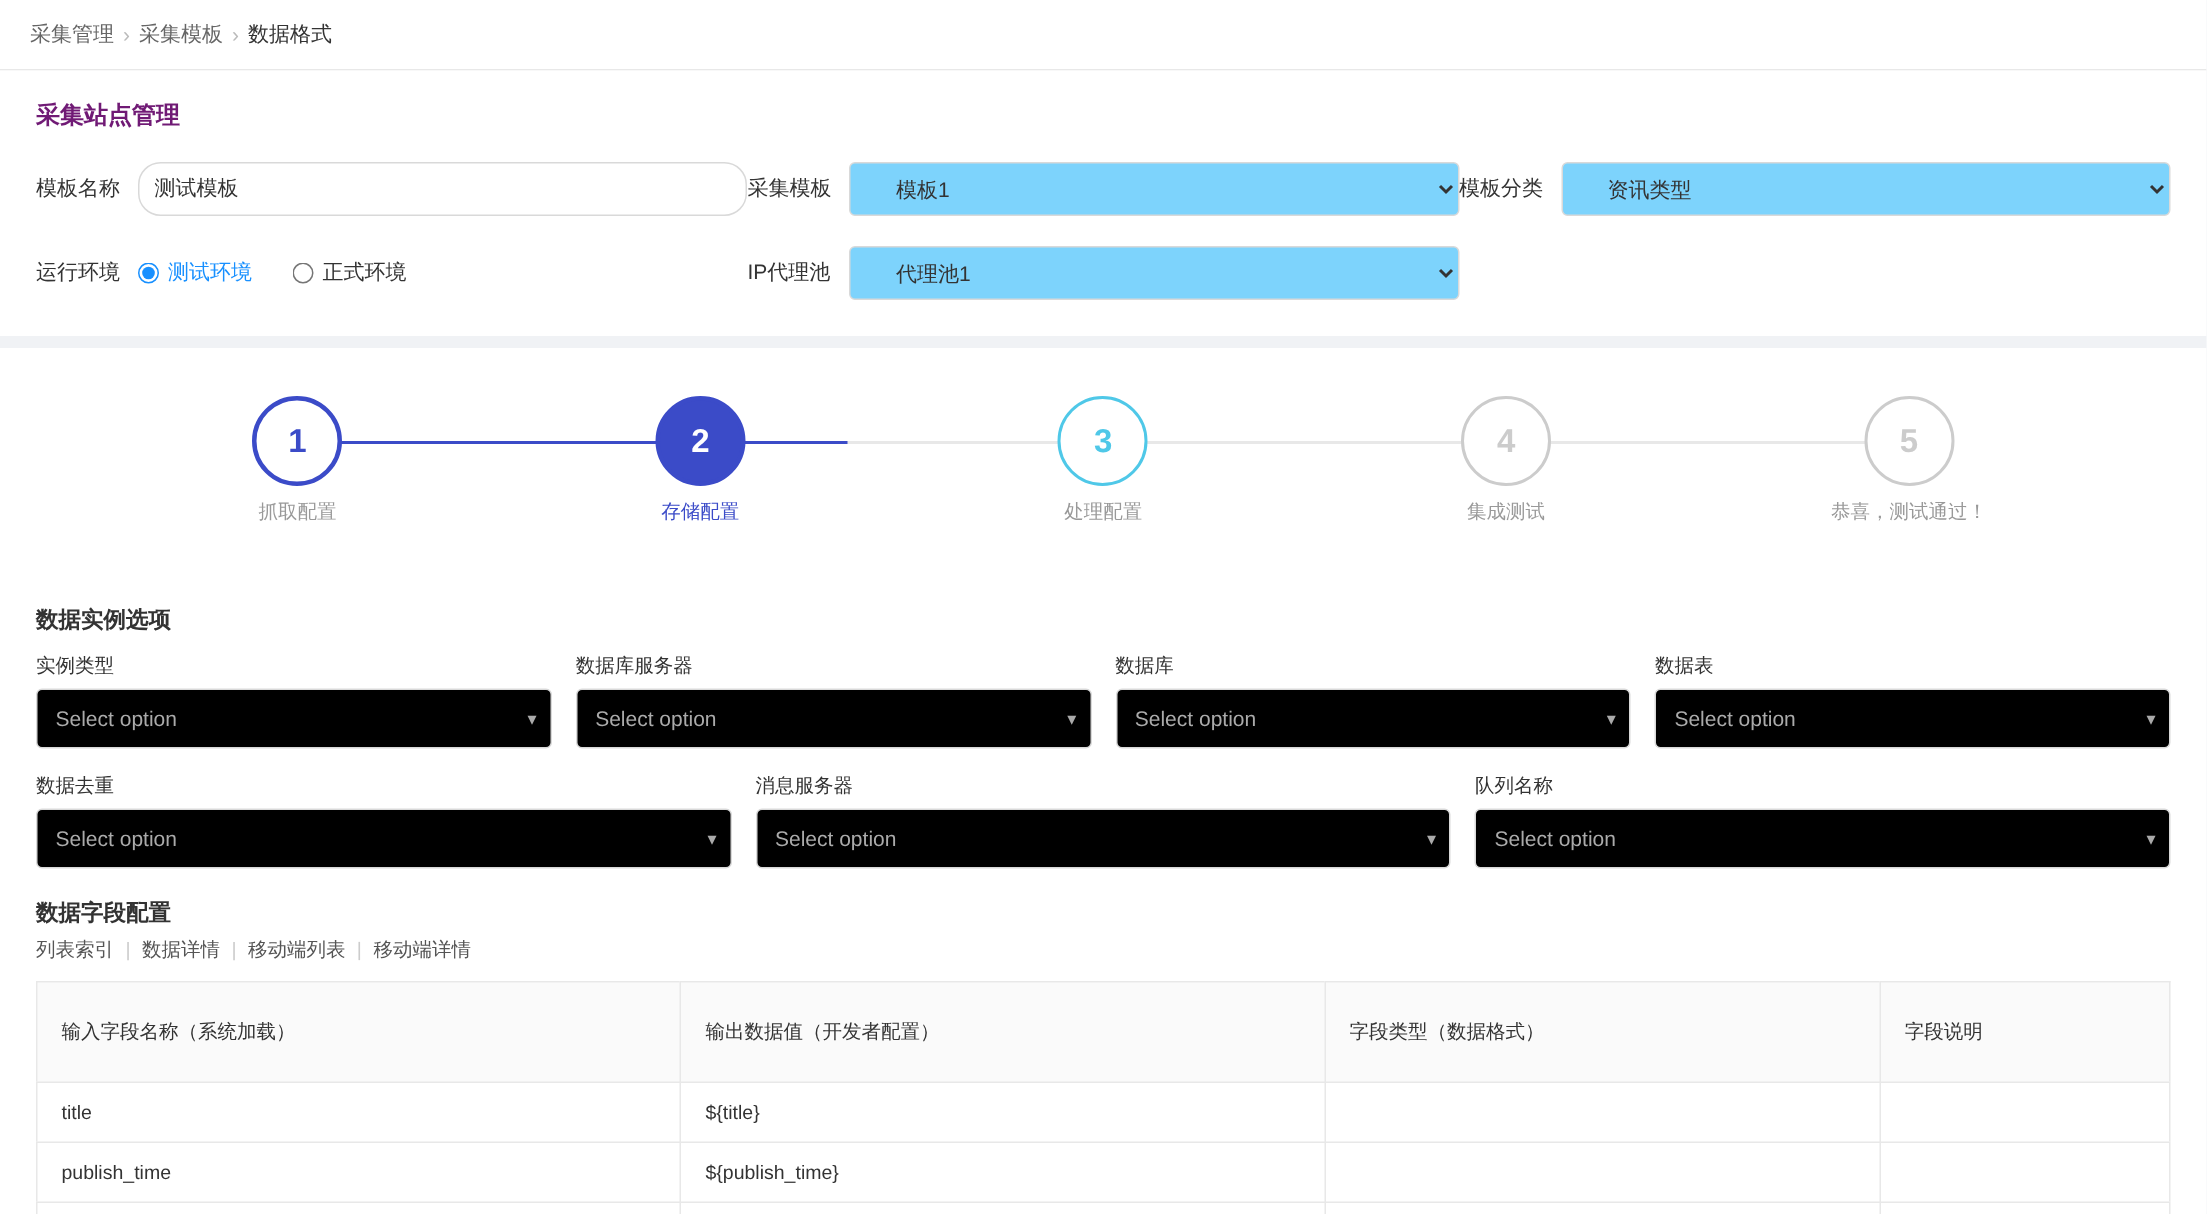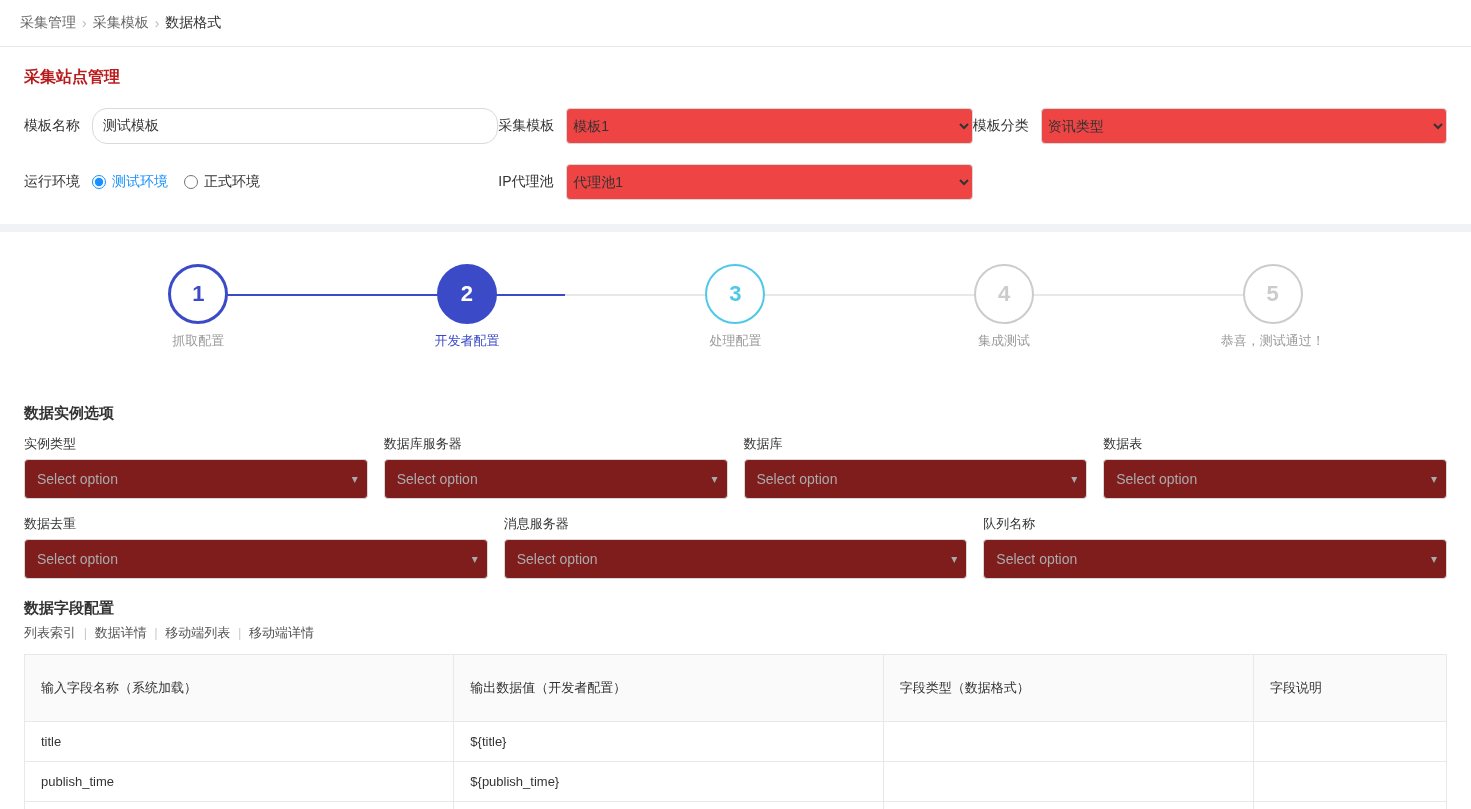--- a/index.html
+++ b/index.html
@@ -5,26 +5,26 @@
     * { box-sizing: border-box; margin: 0; padding: 0; }
     body { font-family: -apple-system, BlinkMacSystemFont, 'Segoe UI', 'PingFang SC', 'Microsoft YaHei', sans-serif; background: #f0f2f5; font-size: 14px; color: #333; }
 
     
     .breadcrumb { padding: 14px 20px; background: #fff; border-bottom: 1px solid #e8e8e8; display: flex; align-items: center; gap: 6px; font-size: 14px; color: #666; }
     .breadcrumb-sep { color: #bbb; }
     .breadcrumb-current { color: #333; font-weight: 500; }
 
     
     .top-section { background: #fff; padding: 20px 24px 24px; margin: 0; }
-    .section-title { font-size: 16px; font-weight: 600; color: #b91c1c; margin-bottom: 20px; }
+    .section-title { font-size: 16px; font-weight: 600; color: #701a75; margin-bottom: 20px; }
     .form-row { display: flex; align-items: center; gap: 12px; }
     .form-label { font-size: 14px; color: #333; white-space: nowrap; min-width: 56px; }
     .form-input { flex: 1; height: 36px; border: 1px solid #d9d9d9; border-radius: 15px; padding: 0 10px; font-size: 14px; color: #333; outline: none; }
-    .form-select { flex: 1; height: 36px; border: 1px solid #d9d9d9; border-radius: 4px; padding: 0 2px; font-size: 14px; color: #333; outline: none; background: #ef4444; cursor: pointer; }
-    .radio-group { display: flex; align-items: center; gap: 16px; }
+    .form-select { flex: 1; height: 36px; border: 1px solid #d9d9d9; border-radius: 4px; padding: 0 26px; font-size: 14px; color: #333; outline: none; background: #7dd3fc; cursor: pointer; }
+    .radio-group { display: flex; align-items: center; gap: 27px; }
     .radio-item { display: flex; align-items: center; gap: 6px; cursor: pointer; }
     .radio-item input[type="radio"] { accent-color: #1890ff; width: 14px; height: 14px; }
     .radio-label-active { color: #1890ff; }
     .radio-label { color: #333; }
 
     
     .divider { height: 8px; background: #f0f2f5; }
 
     
     .steps-section { background: #fff; padding: 32px 24px 24px; }
@@ -39,21 +39,21 @@
 
     
     .main-content { background: #fff; padding: 0 24px 24px; }
     .section-header { font-size: 15px; font-weight: 600; color: #333; padding: 20px 0 12px; }
 
     
     .dropdowns-grid { display: grid; grid-template-columns: 1fr 1fr 1fr 1fr; gap: 16px; margin-bottom: 8px; }
     .dropdown-group { display: flex; flex-direction: column; gap: 6px; }
     .dropdown-label { font-size: 13px; color: #333; }
     .custom-select { position: relative; }
-    .custom-select select { width: 100%; height: 40px; border: 1px solid #d9d9d9; border-radius: 4px; padding: 0 30px 0 12px; font-size: 14px; color: #aaa; outline: none; background: #7f1d1d; appearance: none; cursor: pointer; }
+    .custom-select select { width: 100%; height: 40px; border: 1px solid #d9d9d9; border-radius: 4px; padding: 0 30px 0 12px; font-size: 14px; color: #aaa; outline: none; background: #000000; appearance: none; cursor: pointer; }
     .custom-select::after { content: '▾'; position: absolute; right: 10px; top: 50%; transform: translateY(-50%); color: #aaa; pointer-events: none; font-size: 12px; }
 
     .dropdowns-grid2 { display: grid; grid-template-columns: 1fr 1fr 1fr; gap: 16px; margin-bottom: 20px; }
 
     
     .field-config-title { font-size: 15px; font-weight: 600; color: #333; margin-bottom: 6px; }
     .field-config-tabs { font-size: 13px; color: #555; margin-bottom: 12px; }
     .field-config-tabs span { cursor: pointer; }
     .field-config-tabs .tab-sep { color: #ccc; margin: 0 4px; }
 
@@ -135,21 +135,21 @@
         <div class="step-circle step-circle-done">
           <span>1</span>
         </div>
         <span class="step-label">抓取配置</span>
       </div>
 
       <div class="step-item">
         <div class="step-circle step-circle-active">
           <span>2</span>
         </div>
-        <span class="step-label step-label-active">开发者配置</span>
+        <span class="step-label step-label-active">存储配置</span>
       </div>
 
       <div class="step-item">
         <div class="step-circle step-circle-pending-blue">
           <span>3</span>
         </div>
         <span class="step-label">处理配置</span>
       </div>
 
       <div class="step-item">

